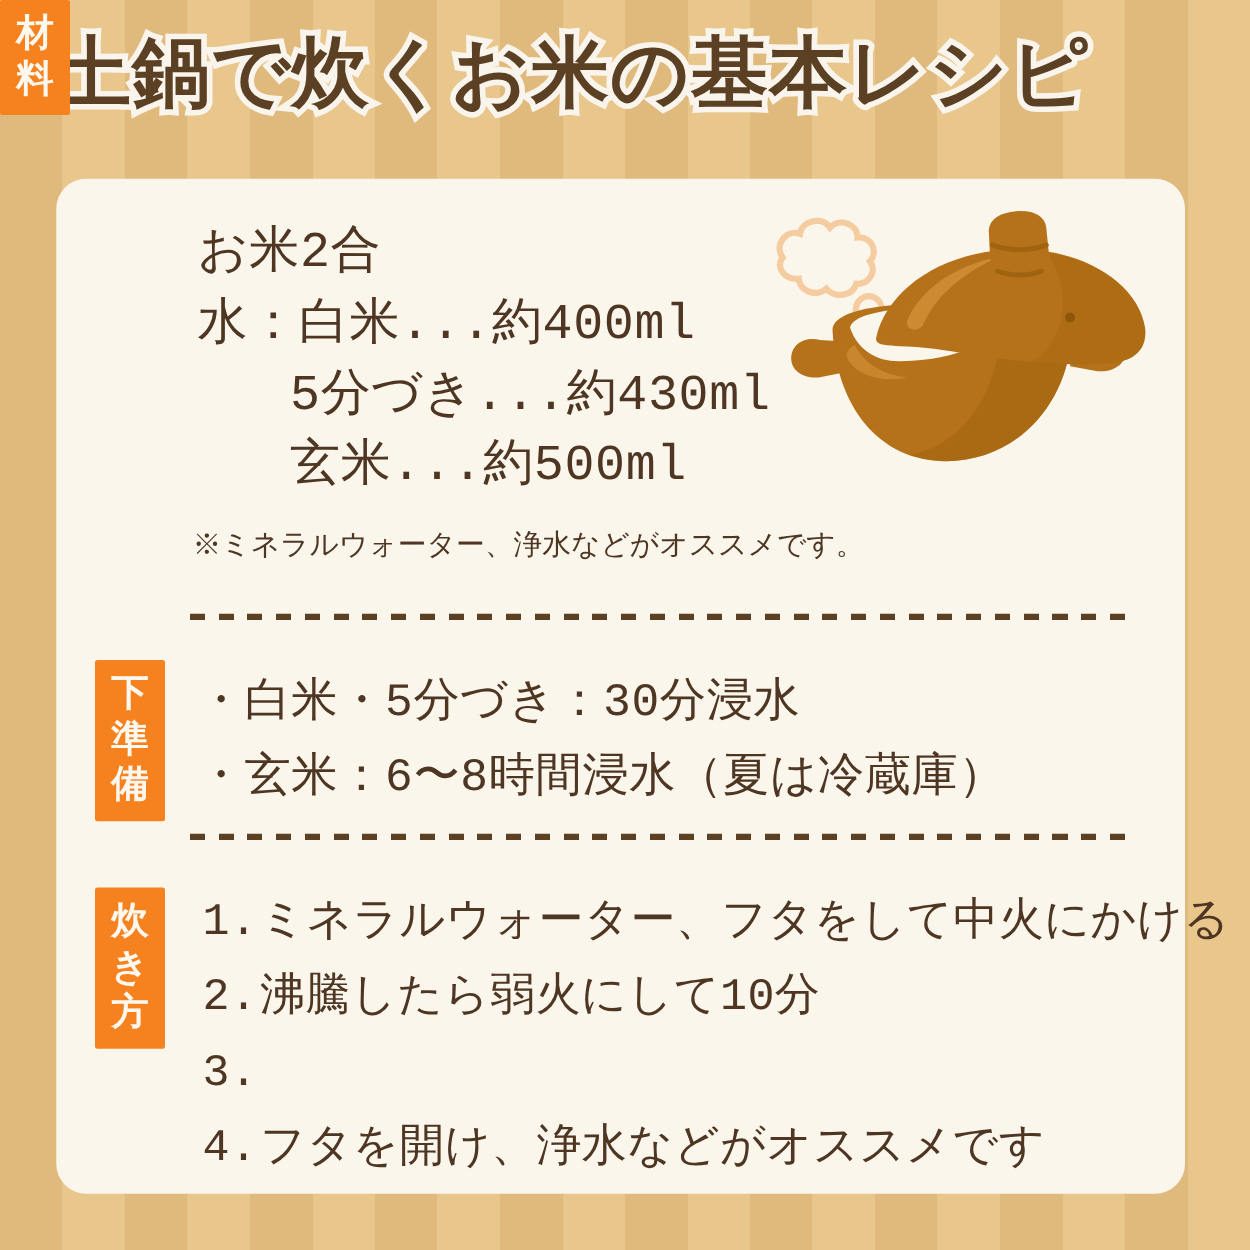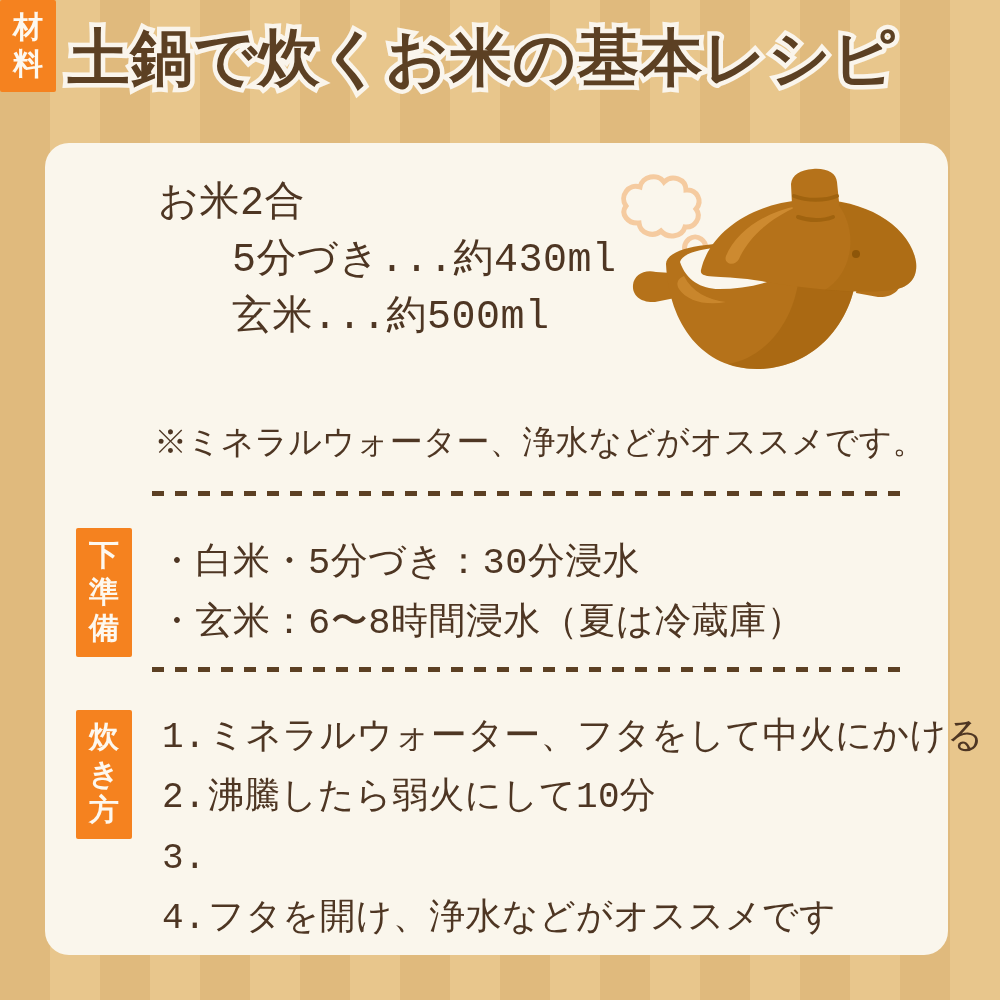--- a/index.html
+++ b/index.html
@@ -20,22 +20,21 @@
         to right,
         #e0ba7d 0px, #e0ba7d 50px,
         #e8c68c 50px, #e8c68c 100px);
   }
 
   
   #title-wrap {
     position:absolute;
     left:0; top:22px;
     width:872px;
-    text-align:center;
-    margin-left:46px;
+    text-align:right;
   }
   #title {
     display:inline-block;
     font-size:62px;
     font-weight:bold;
     letter-spacing:1px;
     color:#5c4023;
     -webkit-text-stroke:9px #faf5ec;
     paint-order:stroke fill;
     line-height:1.15;
@@ -77,21 +76,21 @@
     left:158px; top:176px;
     font-size:40px;
     line-height:1.42;
     letter-spacing:0.5px;
   }
   #ing-list .line { white-space:pre; }
   #ing-list .indent { padding-left:74px; }
 
   #ing-note {
     left:154px; top:420px;
-    font-size:33px;
+    font-size:23px;
     letter-spacing:0px;
     color:#4e3623;
   }
 
   
   .divider {
     position:absolute;
     left:152px;
     width:752px;
     height:5px;
@@ -161,20 +160,21 @@
   </div>
 
   <div class="badge" style="left:76px; top:710px;">
     <span>炊</span>
     <span>き</span>
     <span>方</span>
   </div>
 
   <div id="ing-list" class="body-text">
     <div class="line">お米2合</div>
+    <div class="line">水：白米...約400ml</div>
     <div class="line indent">5分づき...約430ml</div>
     <div class="line indent">玄米...約500ml</div>
   </div>
 
   <div id="ing-note" class="body-text">※ミネラルウォーター、浄水などがオススメです。</div>
 
   <div id="divider-1" class="divider"></div>
   <div id="divider-2" class="divider"></div>
 
   <div id="prep-list" class="body-text">

